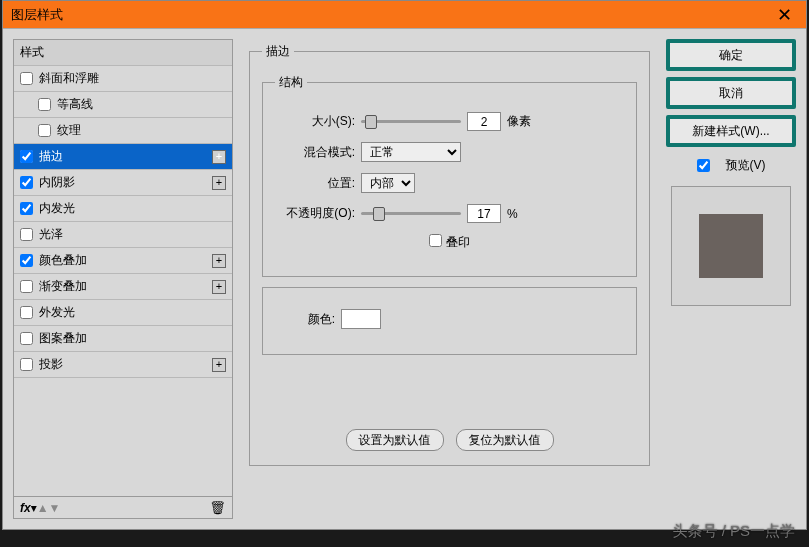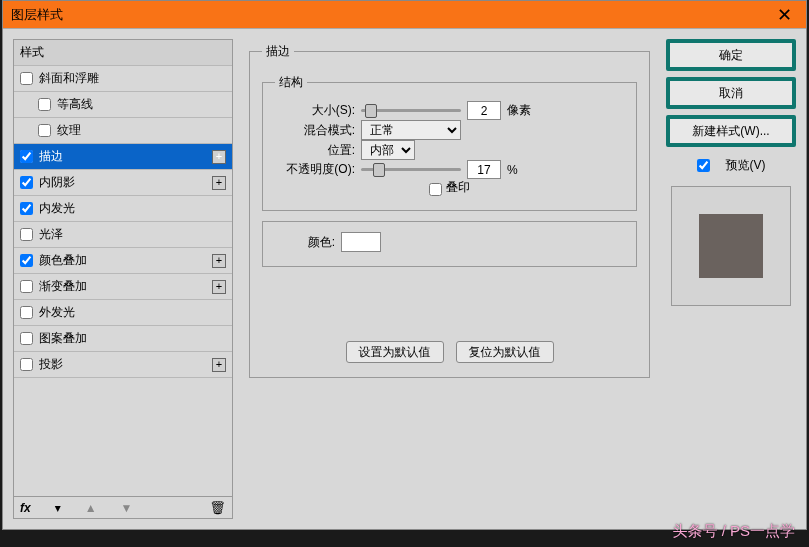--- a/index.html
+++ b/index.html
@@ -10,47 +10,47 @@
 .closex{font-size:18px;cursor:pointer;padding:0 6px}
 .content{display:flex;padding:10px;gap:8px;height:calc(100% - 28px)}
 .left{width:220px;display:flex;flex-direction:column}
 .style-list{flex:1;background:#d8d8d8;border:1px solid #999;overflow:hidden}
 .style-row{height:26px;border-bottom:1px solid #b8b8b8;display:flex;align-items:center;padding:0 6px;position:relative;cursor:pointer}
 .style-row.header{background:#d0d0d0;font-weight:normal}
 .style-row.child{padding-left:24px}
 .style-row.selected{background:#0a64c8;color:#fff}
 .style-row input[type=checkbox]{margin-right:6px}
 .style-row .plus{position:absolute;right:6px;width:14px;height:14px;border:1px solid #666;display:flex;align-items:center;justify-content:center;font-size:11px;line-height:1;background:#d0d0d0}
-.list-footer{height:22px;border:1px solid #999;border-top:none;display:flex;align-items:center;padding:0 6px;gap:24px;background:#d8d8d8}
+.list-footer{height:22px;border:1px solid #999;border-top:none;display:flex;align-items:center;padding:0 6px;gap:0;background:#d8d8d8}
 .list-footer .spacer{flex:1}
 .fx-icon{font-style:italic;font-weight:bold}
 .arrow{color:#888}
 .trash{font-size:13px}
 .mid{flex:1;padding:4px 8px;position:relative}
 fieldset{border:1px solid #999;padding:10px 12px 14px;margin-bottom:10px}
 legend{padding:0 4px}
 .inner-fs{margin-top:4px}
-.frow{display:flex;align-items:center;margin:0 0;gap:6px}
+.frow{display:flex;align-items:center;margin:11px 0;gap:6px}
 .flabel{width:80px;text-align:right}
 .slider{flex:0 0 100px;height:3px;background:#999;position:relative;border-radius:2px}
 .slider::after{content:"";position:absolute;left:4px;top:-5px;width:10px;height:12px;background:#c8c8c8;border:1px solid #555;border-radius:2px}
 .slider.s2::after{left:12px}
 .num{width:34px;height:19px;border:1px solid #888;background:#fff;text-align:center;padding:1px}
 select{height:20px;border:1px solid #888;background:#eee;padding:0 4px}
 .select-wide{width:100px}
-.chk{display:flex;align-items:flex-end;gap:4px}
+.chk{display:flex;align-items:flex-start;gap:4px}
 .swatch{width:40px;height:20px;border:1px solid #888;background:#fff;display:inline-block}
 .btnrow{display:flex;gap:12px;justify-content:center;margin-top:4px}
-.btn{height:22px;padding:0 12px;background:#e8e8e8;border:1px solid #888;border-radius:3px;cursor:pointer}
+.btn{height:22px;padding:0 12px;background:#e8e8e8;border:1px solid #888;border-radius:10px;cursor:pointer}
 .right{width:130px;display:flex;flex-direction:column;gap:6px;align-items:stretch}
 .rbtn{height:32px;background:#e8e8e8;border:4px solid #0f766e;border-radius:2px;cursor:pointer}
 .prevchk{display:flex;align-items:center;justify-content:center;gap:16px;margin-top:4px}
 .preview-box{width:120px;height:120px;border:1px solid #999;background:#d4d4d4;margin:6px auto 0;display:flex;align-items:center;justify-content:center}
 .preview-inner{width:64px;height:64px;background:#6a625e}
-.watermark{position:absolute;right:14px;bottom:6px;color:#f9a8d4;font-size:15px;text-shadow:0 0 2px #000}
+.watermark{position:absolute;right:14px;bottom:6px;color:#737373;font-size:15px;text-shadow:0 0 2px #000}
 </style>
 </head>
 <body>
 
 <div class="window">
   <div class="titlebar">
     <span class="title">图层样式</span>
     <span class="closex">✕</span>
   </div>
   <div class="content">

